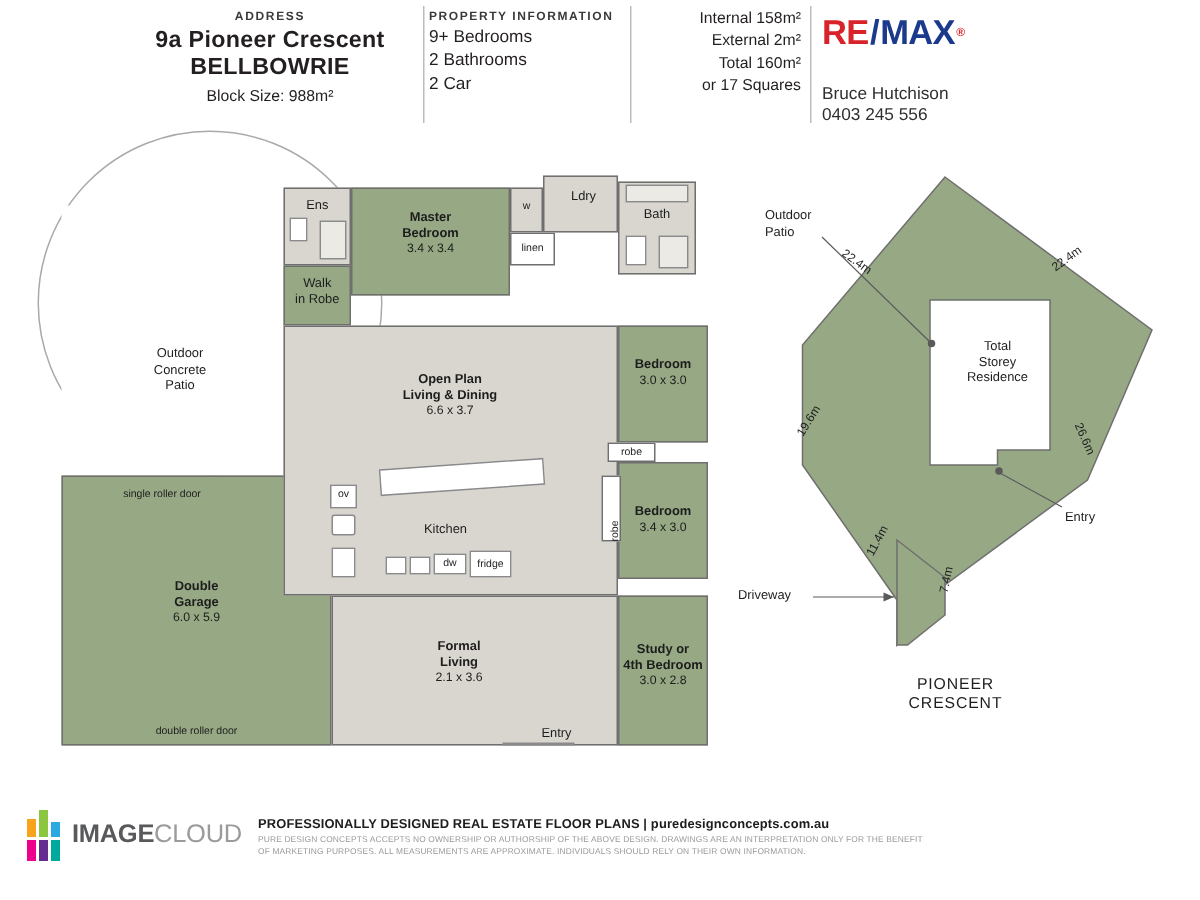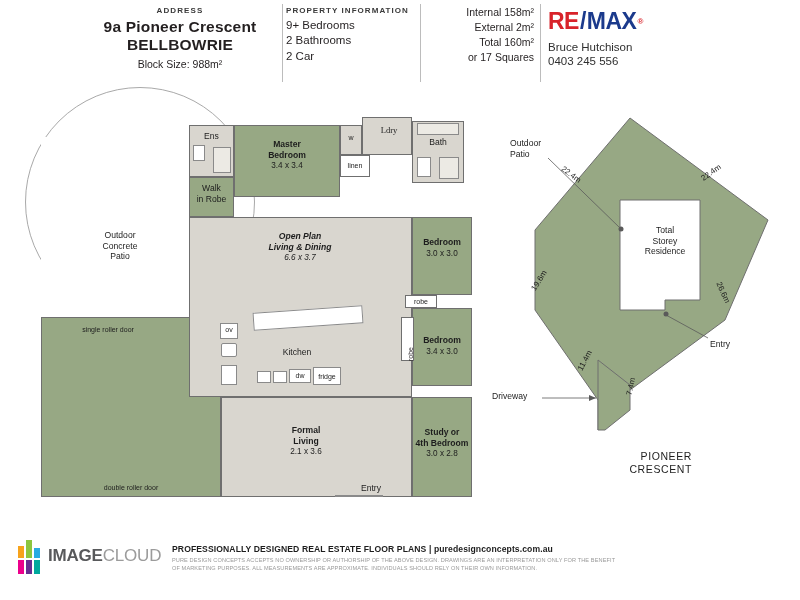--- a/index.html
+++ b/index.html
@@ -20,21 +20,21 @@
   .prop-lbl { font-size:8px; letter-spacing:1.05px; font-weight:bold; color:#3a3a3a; }
   .prop-item { font-size:11.5px; margin-top:3.5px; }
   #hdr-area { position:absolute; left:424px; top:5px; width:110px; text-align:right; }
   .area-item { font-size:10.5px; line-height:15px; }
   #hdr-agent { position:absolute; left:548px; top:8px; width:180px; }
   #remax { font-size:23px; font-weight:bold; letter-spacing:-0.5px; display:flex; align-items:center;}
   #remax .re { color:#d8232a; }
   #remax .slash { color:#1b3a8c; font-weight:bold; margin:0 1px; }
   #remax .max { color:#1b3a8c; }
   #remax .reg { font-size:8px; color:#d8232a; vertical-align:super; margin-left:1px;}
-  .agent-name { font-size:11.5px; margin-top:6px; color:#2f2f2f; }
+  .agent-name { font-size:11.5px; margin-top:22px; color:#2f2f2f; }
   .agent-phone { font-size:11.5px; margin-top:2px; color:#2f2f2f; }
 
   
   #plan { position:absolute; left:35px; top:95px; width:440px; height:420px; }
   .room { position:absolute; border:1px solid #6f6f6f; }
   .green { background:#97a884; }
   .grey  { background:#d9d6cf; }
   .white { background:#ffffff; }
   .lbl { position:absolute; text-align:center; font-size:8.6px; line-height:10.5px; color:#1d1d1d; }
   .lbl b { font-weight:bold; }
@@ -103,20 +103,25 @@
   <div class="arc" style="left:-10px; top:-8px; width:230px; height:230px; border-color:#a9a9a9;"></div>
 
   <div class="room white" style="left:6px; top:42px; width:148px; height:180px; border:none;"></div>
   <div class="lbl" style="left:30px; top:135px; width:110px;">
     <span>Outdoor</span><br>
     <span>Concrete</span><br>
     <span>Patio</span>
   </div>
 
   <div class="room green" style="left:6px; top:222px; width:180px; height:180px;"></div>
+  <div class="lbl" style="left:36px; top:290px; width:120px;">
+    <b>Double</b><br>
+    <b>Garage</b><br>
+    <span class="dim">6.0 x 5.9</span>
+  </div>
   <div class="lbl tiny" style="left:18px; top:230px; width:110px;">single roller door</div>
   <div class="lbl tiny" style="left:36px; top:388px; width:120px;">double roller door</div>
 
   <div class="room grey" style="left:154px; top:30px; width:45px; height:52px;"></div>
   <div class="lbl" style="left:156px; top:36px; width:41px;">Ens</div>
   <div class="fix" style="left:158px; top:50px; width:12px; height:16px;"></div>
   <div class="fix" style="left:178px; top:52px; width:18px; height:26px; background:#eceae4;"></div>
 
   <div class="room green" style="left:199px; top:30px; width:106px; height:72px;"></div>
   <div class="lbl" style="left:204px; top:44px; width:96px;">
@@ -128,33 +133,33 @@
   <div class="room green" style="left:154px; top:82px; width:45px; height:40px;"></div>
   <div class="lbl" style="left:154px; top:88px; width:45px;">
     <span>Walk</span><br>
     <span>in Robe</span>
   </div>
 
   <div class="room grey" style="left:305px; top:30px; width:22px; height:30px;"></div>
   <div class="lbl tiny" style="left:305px; top:38px; width:22px;">w</div>
 
   <div class="room grey" style="left:327px; top:22px; width:50px; height:38px;"></div>
-  <div class="lbl" style="left:331px; top:30px; width:46px;font-family:Liberation Serif, serif;">Ldry</div>
+  <div class="lbl" style="left:331px; top:30px; width:46px;">Ldry</div>
 
   <div class="room grey" style="left:377px; top:26px; width:52px; height:62px;"></div>
   <div class="lbl" style="left:379px; top:42px; width:48px;">Bath</div>
   <div class="fix" style="left:382px; top:28px; width:42px; height:12px; background:#eceae4;"></div>
   <div class="fix" style="left:382px; top:62px; width:14px; height:20px;"></div>
   <div class="fix" style="left:404px; top:62px; width:20px; height:22px; background:#eceae4;"></div>
 
   <div class="room white" style="left:305px; top:60px; width:30px; height:22px;"></div>
   <div class="lbl tiny" style="left:305px; top:66px; width:30px;">linen</div>
 
   <div class="room grey" style="left:154px; top:122px; width:223px; height:180px;"></div>
-  <div class="lbl" style="left:200px; top:136px; width:130px;font-style:italic;">
+  <div class="lbl" style="left:200px; top:152px; width:130px;">
     <b>Open Plan</b><br>
     <b>Living &amp; Dining</b><br>
     <span class="dim">6.6 x 3.7</span>
   </div>
 
   <div class="fix" style="left:218px; top:214px; width:110px; height:18px; transform:rotate(-4deg); background:#fff;"></div>
   <div class="lbl" style="left:222px; top:252px; width:80px;">Kitchen</div>
   <div class="fix" style="left:185px; top:228px; width:18px; height:16px;"></div>
   <div class="lbl tiny" style="left:185px; top:230px; width:18px;">ov</div>
   <div class="fix" style="left:186px; top:248px; width:16px; height:14px; border-radius:2px;"></div>
@@ -231,21 +236,21 @@
   <div class="site-lbl" style="left:230px; top:229px;">Entry</div>
   <div class="site-lbl" style="left:12px; top:281px;">Driveway</div>
 
   <div class="site-dim" style="left:80px; top:60px; transform:rotate(36deg);">22.4m</div>
   <div class="site-dim" style="left:220px; top:58px; transform:rotate(-36deg);">22.4m</div>
   <div class="site-dim" style="left:48px; top:166px; transform:rotate(-58deg);">19.6m</div>
   <div class="site-dim" style="left:232px; top:178px; transform:rotate(66deg);">26.6m</div>
   <div class="site-dim" style="left:94px; top:246px; transform:rotate(-62deg);">11.4m</div>
   <div class="site-dim" style="left:142px; top:272px; transform:rotate(-78deg);">7.4m</div>
 
-  <div class="site-lbl" style="left:102px; top:340px; width:110px; text-align:right; font-size:10.5px; letter-spacing:0.6px; line-height:13px;">
+  <div class="site-lbl" style="left:102px; top:340px; width:110px; text-align:center; font-size:10.5px; letter-spacing:0.6px; line-height:13px;">
     <span>PIONEER</span><br>
     <span>CRESCENT</span>
   </div>
 </div>
 
 <div id="footer">
   <div id="footer-text">
     <div class="f1">PROFESSIONALLY DESIGNED REAL ESTATE FLOOR PLANS | puredesignconcepts.com.au</div>
     <div class="f2">PURE DESIGN CONCEPTS ACCEPTS NO OWNERSHIP OR AUTHORSHIP OF THE ABOVE DESIGN. DRAWINGS ARE AN INTERPRETATION ONLY FOR THE BENEFIT OF MARKETING PURPOSES. ALL MEASUREMENTS ARE APPROXIMATE. INDIVIDUALS SHOULD RELY ON THEIR OWN INFORMATION.</div>
   </div>

